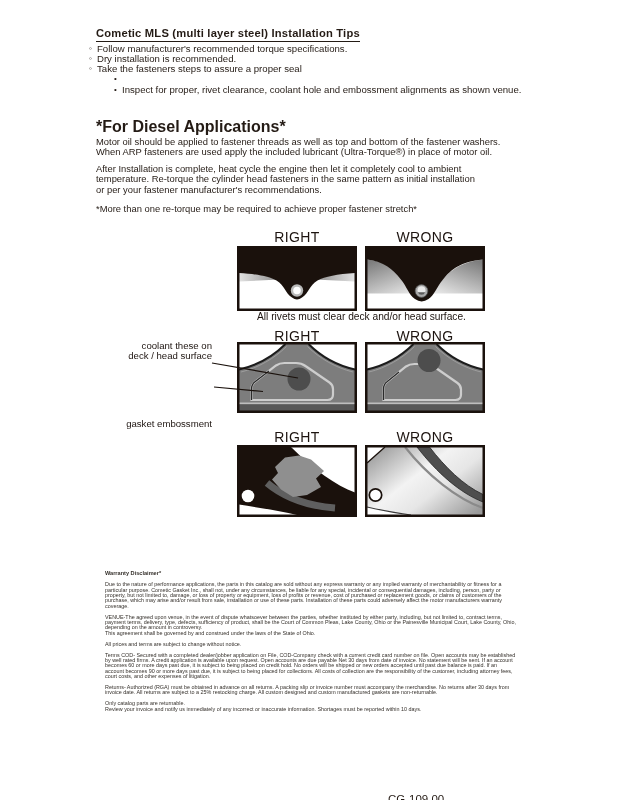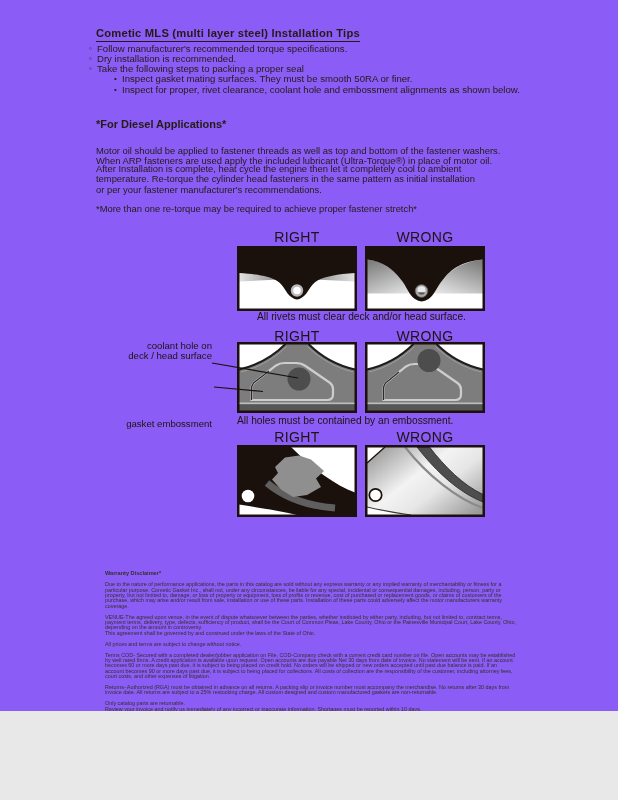--- a/index.html
+++ b/index.html
@@ -1,28 +1,28 @@
 <!DOCTYPE html>
 <html><head>
 <meta charset="utf-8">
 <style>
   html,body{margin:0;padding:0;background:#e8e8e8;}
-  .page{position:relative;width:618px;height:711px;background:#8b5cf6;overflow:hidden;
+  .page{position:relative;width:618px;height:800px;background:#ffffff;overflow:hidden;
         font-family:"Liberation Sans",sans-serif;color:#241b15;}
   .abs{position:absolute;}
   
   .title{left:96px;top:27px;font-size:11.2px;font-weight:bold;letter-spacing:.2px;
          border-bottom:1.4px solid #241b15;padding-bottom:2px;}
   .bullets{left:89px;top:44px;width:505px;font-size:9.6px;line-height:10.15px;}
   .brow{display:flex;}
   .brow .g{width:8px;flex:0 0 8px;font-size:8px;}
   .brow.sub{margin-left:25px;}
-  .dheading{left:96px;top:118px;font-size:11px;font-weight:bold;}
+  .dheading{left:96px;top:118px;font-size:16px;font-weight:bold;}
   .bodyp{left:96px;width:446px;font-size:9.4px;line-height:10.3px;white-space:pre-line;}
-  .p1{top:146px;} .p2{top:164px;} .p3{top:204px;}
+  .p1{top:137px;} .p2{top:164px;} .p3{top:204px;}
   
   .rw{width:120px;text-align:center;font-size:14px;letter-spacing:.4px;color:#1d1410;}
   .colL{left:237px;} .colR{left:365px;}
   .lab1{top:229px;} .lab2{top:328px;} .lab3{top:429px;}
   .panel{width:120px;}
   .pan1{top:246px;height:65px;} .pan2{top:342px;height:71px;} .pan3{top:445px;height:72px;}
   .panel svg{display:block;width:120px;height:100%;}
   .cap{left:237px;font-size:10.2px;line-height:11px;color:#1d1410;white-space:pre-line;}
   .cap1{top:311px;margin-left:20px;} .cap2{top:415px;} .cap3{top:518px;}
   .sidelabel{font-size:9.6px;line-height:10.4px;text-align:right;width:120px;left:92px;
@@ -46,29 +46,28 @@
     <div class="brow">
       <span class="g">◦</span>
       <span>Follow manufacturer's recommended torque specifications.</span>
     </div>
     <div class="brow">
       <span class="g">◦</span>
       <span>Dry installation is recommended.</span>
     </div>
     <div class="brow">
       <span class="g">◦</span>
-      <span>Take the following steps to packing a proper seal</span>
+      <span>Take the fasteners steps to assure a proper seal</span>
     </div>
     <div class="brow sub">
       <span class="g">•</span>
-      <span>Inspect gasket mating surfaces.  They must be smooth 50RA or finer.</span>
     </div>
     <div class="brow sub">
       <span class="g">•</span>
-      <span>Inspect for proper, rivet clearance, coolant hole and embossment alignments as shown below.</span>
+      <span>Inspect for proper, rivet clearance, coolant hole and embossment alignments as shown venue.</span>
     </div>
   </div>
 
   <div class="abs dheading">*For Diesel Applications*</div>
   <div class="abs bodyp p1">Motor oil should be applied to fastener threads as well as top and bottom of the fastener washers.
 When ARP fasteners are used apply the included lubricant (Ultra-Torque®) in place of motor oil.</div>
   <div class="abs bodyp p2">After Installation is complete, heat cycle the engine then let it completely cool to ambient
 temperature. Re-torque the cylinder head fasteners in the same pattern as initial installation
 or per your fastener manufacturer's recommendations.</div>
   <div class="abs bodyp p3">*More than one re-torque may be required to achieve proper fastener stretch*</div>
@@ -117,21 +116,21 @@
       <circle cx="56.5" cy="44.2" r="4" fill="#e9e9e9"></circle>
       <path d="M52.8,46.2 A3.9,3.9 0 0 0 60.2,46.2 Z" fill="#5a5a5a"></path>
       <rect x="1.25" y="1.25" width="117.5" height="62.5" fill="none" stroke="#1a110c" stroke-width="2.5"></rect>
     </svg>
   </div>
   <div class="abs cap cap1">All rivets must clear deck and/or head surface.</div>
 
   <div class="abs rw colL lab2">RIGHT</div>
   <div class="abs rw colR lab2">WRONG</div>
 
-  <div class="abs sidelabel sl1">coolant hole on
+  <div class="abs sidelabel sl1">coolant these on
 deck / head surface</div>
   <div class="abs sidelabel sl2">gasket embossment</div>
   <svg class="abs leaders" viewBox="0 0 100 60">
     <line x1="2" y1="23" x2="88" y2="38" stroke="#1a110c" stroke-width="1.2"></line>
     <line x1="4" y1="47" x2="53" y2="51.5" stroke="#1a110c" stroke-width="1.2"></line>
   </svg>
 
   <div class="abs panel colL pan2">
     <svg viewBox="0 0 120 71">
       <rect width="120" height="71" fill="#fff"></rect>
@@ -157,21 +156,20 @@
       <path d="M4,30 C21,26 38,16 49.5,4.5" fill="none" stroke="#9e9e9e" stroke-width="1"></path>
       <path d="M70.5,4.5 C82,16 99,26 116,30" fill="none" stroke="#9e9e9e" stroke-width="1"></path>
       <path d="M18.5,58 L18.5,47 Q18.5,42.5 22,39.8 L41,24.5 Q44.5,22 49.5,22 L60,22 Q65.5,22 69.5,25 L92.5,41 Q96,43.5 96,47.5 L96,52.5 Q96,58 90.5,58 L23,58 Q18.5,58 18.5,58 Z" fill="none" stroke="#cdcdcd" stroke-width="2.2"></path>
       <path d="M18.5,58 L18.5,47 Q18.5,42.5 22,39.8 L34,30" fill="none" stroke="#2b2b2b" stroke-width="1.3"></path>
       <circle cx="64" cy="18.5" r="11.5" fill="#4d4d4d"></circle>
       <rect x="2" y="60.5" width="116" height="1.8" fill="#bdbdbd"></rect>
       <rect x="2" y="62.3" width="116" height="6.7" fill="#575757"></rect>
       <rect x="1.25" y="1.25" width="117.5" height="68.5" fill="none" stroke="#1a110c" stroke-width="2.5"></rect>
     </svg>
   </div>
-  <div class="abs cap cap2">All holes must be contained by an embossment.</div>
 
   <div class="abs rw colL lab3">RIGHT</div>
   <div class="abs rw colR lab3">WRONG</div>
 
   <div class="abs panel colL pan3">
     <svg viewBox="0 0 120 72">
       <rect width="120" height="72" fill="#fff"></rect>
       <path d="M2,2 L54,2 C77,25 99,40.5 118,47.5 L118,70 L60,70 C42,65.5 20,62.5 2,59.5 Z" fill="#1a110c"></path>
       <path d="M30,38 C48,53 72,61 98,63" fill="none" stroke="#5f5f5f" stroke-width="7"></path>
       <path d="M38,22 L48,12.5 L62,10.5 L74,14.5 L87,26 L79,33.5 L84,42 L70,50 L56,52 L44,44.5 L35,34.5 L41,28 Z" fill="#8f8f8f"></path>

